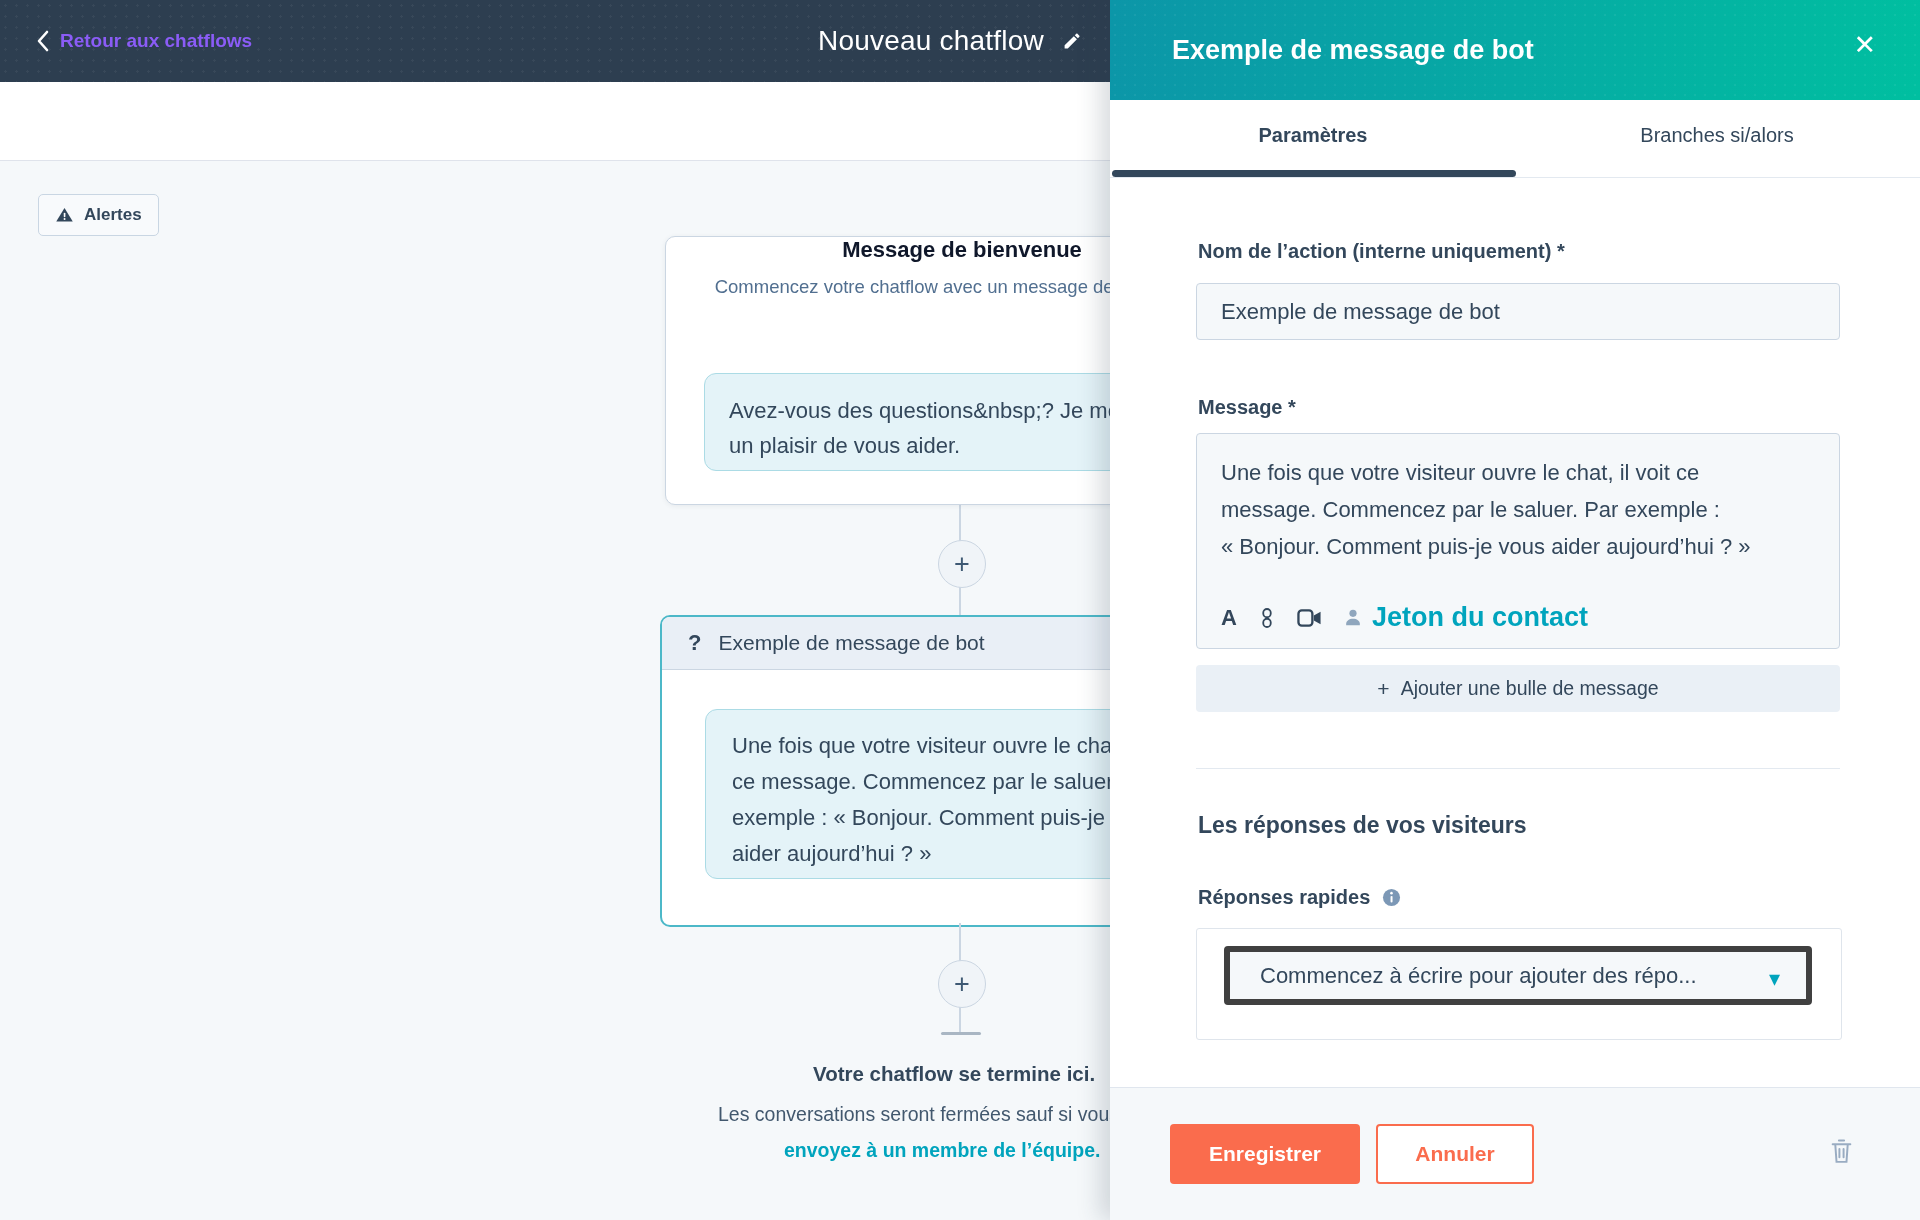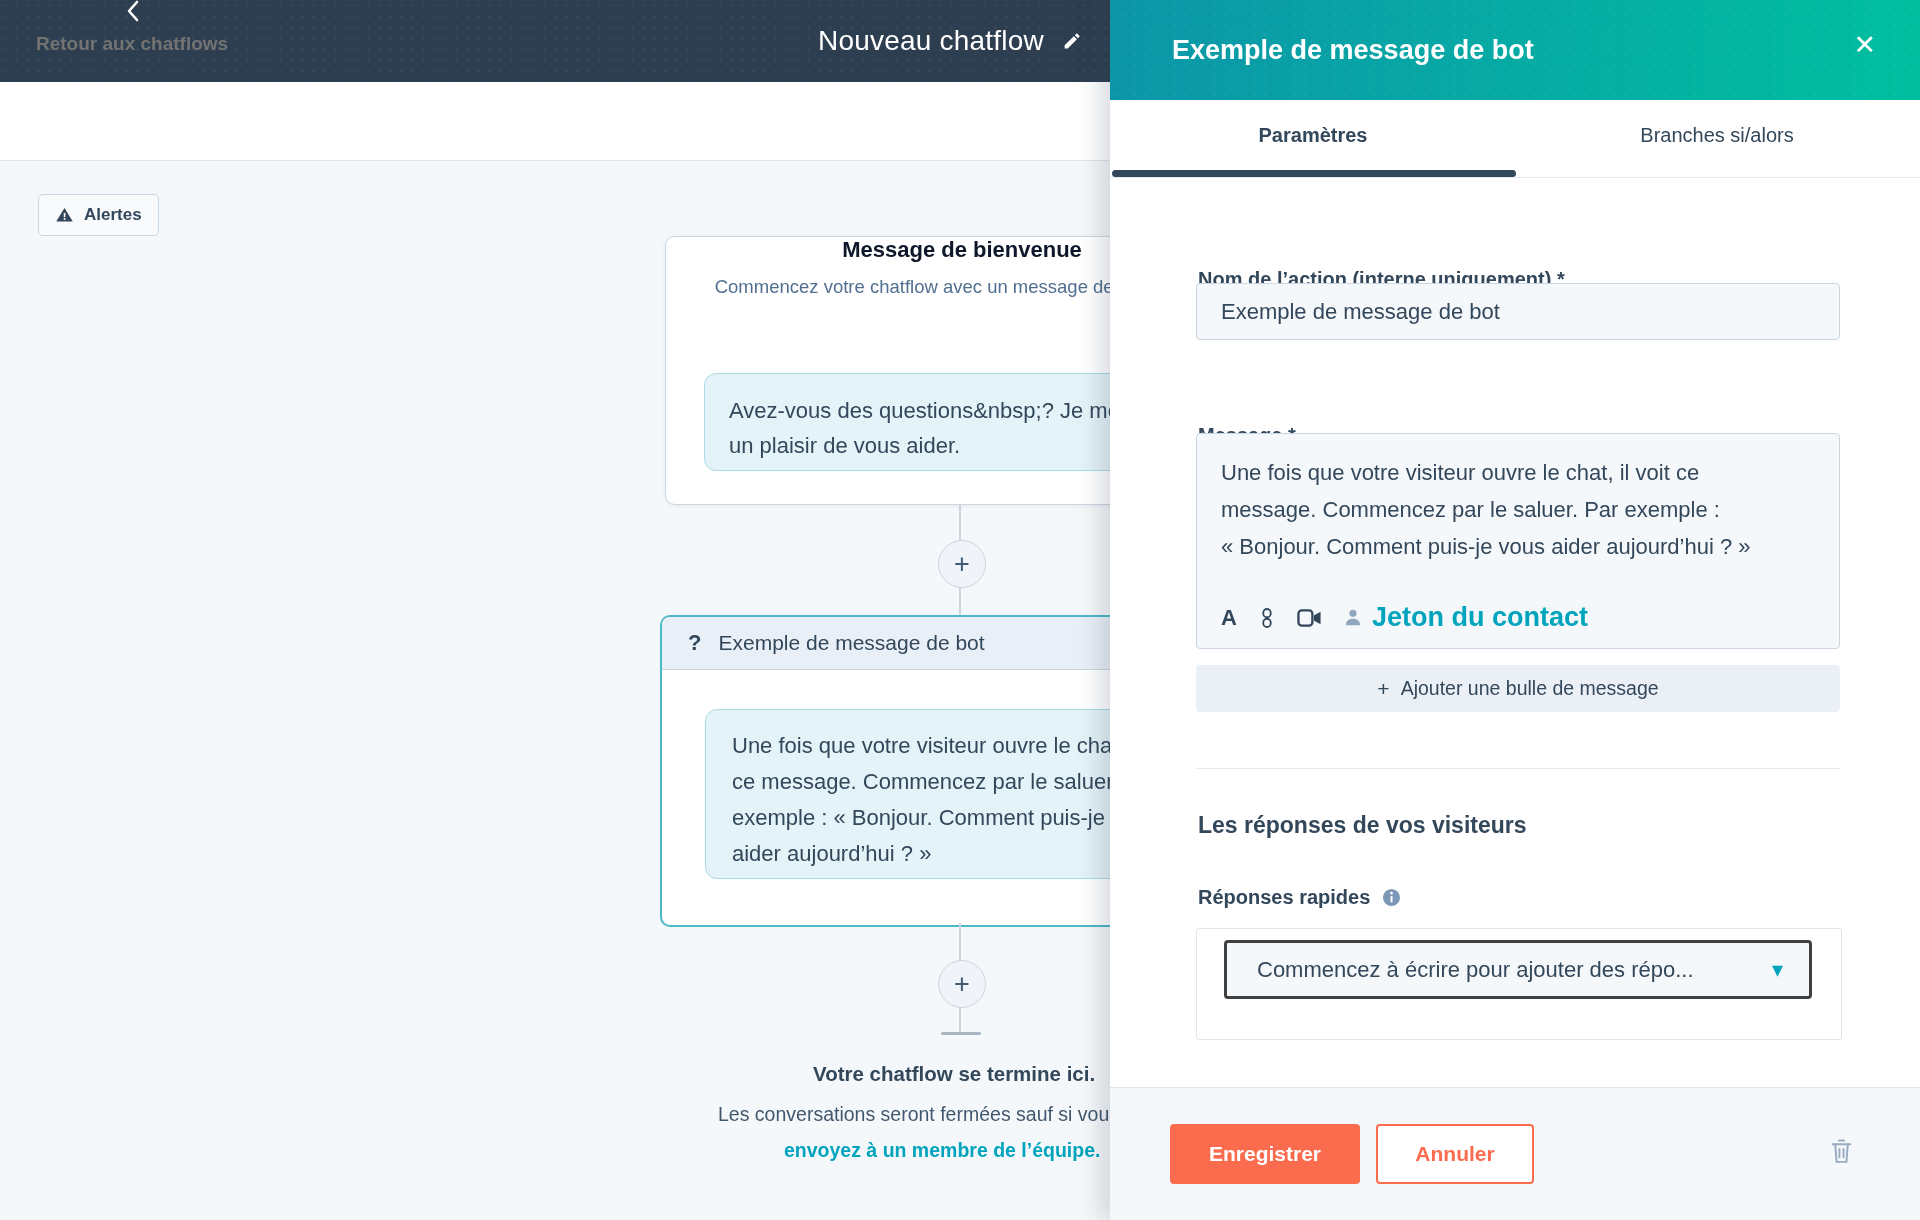--- a/index.html
+++ b/index.html
@@ -6,21 +6,21 @@
     font-family:"Liberation Sans",sans-serif;background:#f5f8fa;
     -webkit-font-smoothing:antialiased;color:#33475b;}
   .abs{position:absolute;}
   #stage{position:relative;width:1920px;height:1220px;overflow:hidden;}
 
   
   #topbar{left:0;top:0;width:1920px;height:82px;background:#2d3e50;z-index:3;
     background-image:radial-gradient(rgba(255,255,255,.05) 1px,transparent 1.4px);
     background-size:11px 11px;}
   #back-btn{left:36px;top:0;height:82px;display:flex;align-items:center;gap:11px;
-    color:#737373;cursor:pointer;flex-direction:column;}
+    color:#8b5cf6;cursor:pointer;}
   #back-btn .lbl{font-size:19px;font-weight:700;}
   #title-wrap{left:950px;top:0;height:82px;transform:translateX(-50%);
     display:flex;align-items:center;gap:18px;color:#fff;}
   #page-title{font-size:28px;font-weight:500;letter-spacing:.2px;}
 
   
   #tabbar{left:0;top:82px;width:1920px;height:78px;background:#fff;
     border-bottom:1px solid #dfe3eb;z-index:2;}
   .main-tab{top:108px;transform:translateX(-50%);font-size:20px;color:#33475b;cursor:pointer;}
   #tab-creer{left:741px;font-weight:700;}
@@ -71,21 +71,21 @@
     linear-gradient(96deg,#0c96a8 0%,#00bfa0 100%);background-size:10px 10px,100% 100%;}
   #panel-title{margin-left:62px;font-size:27px;font-weight:700;}
   #panel-close{position:absolute;right:44px;top:32px;font-size:27px;line-height:1;color:#fff;cursor:pointer;}
 
   #panel-tabs{left:0;top:100px;width:810px;height:77px;border-bottom:1px solid #e3e9f0;background:#fff;}
   .panel-tab{position:absolute;top:24px;transform:translateX(-50%);font-size:20px;color:#33475b;cursor:pointer;}
   #ptab-params{left:203px;font-weight:700;}
   #ptab-branches{left:607px;}
   #ptab-underline{position:absolute;left:2px;top:70px;width:404px;height:7px;background:#33475b;border-radius:4px;}
 
-  .form-label{font-size:20px;font-weight:700;color:#33475b;margin-top:28px;}
+  .form-label{font-size:20px;font-weight:700;color:#33475b;}
   #name-label{left:88px;top:240px;}
   #name-input{left:86px;top:283px;width:644px;height:57px;box-sizing:border-box;
     background:#f5f8fa;border:1px solid #cbd6e2;border-radius:4px;display:flex;
     align-items:center;padding-left:24px;font-size:22px;color:#33475b;cursor:text;}
   #message-label{left:88px;top:396px;}
   #message-box{left:86px;top:433px;width:644px;height:216px;box-sizing:border-box;
     background:#f5f8fa;border:1px solid #cbd6e2;border-radius:4px;cursor:text;overflow:hidden;}
   #message-text{position:absolute;left:24px;top:20px;font-size:22px;line-height:37px;
     color:#33475b;white-space:nowrap;}
   #msg-toolbar{position:absolute;left:24px;bottom:15px;display:flex;align-items:center;gap:21px;}
@@ -98,22 +98,22 @@
     display:flex;align-items:center;justify-content:center;gap:11px;cursor:pointer;}
   #add-bubble-btn .plus{font-size:21px;font-weight:500;color:#33475b;}
   #add-bubble-btn .lbl{font-size:19.5px;font-weight:500;color:#33475b;}
 
   #panel-divider{left:86px;top:768px;width:644px;height:1px;background:#e3e9f0;}
   #responses-heading{left:88px;top:812px;font-size:23px;font-weight:700;color:#33475b;}
   #quick-row{left:88px;top:886px;display:flex;align-items:center;gap:12px;}
   #quick-row .lbl{font-size:20px;font-weight:700;color:#33475b;}
 
   #outer-box{left:86px;top:928px;width:644px;height:110px;border:1px solid #dfe5ec;border-radius:3px;background:#fff;}
-  #dropdown{position:absolute;left:27px;top:11px;width:588px;height:59px;box-sizing:border-box;
-    background:#f5f8fa;border:3px solid #404040;border-radius:4px;display:flex;align-items:center;
+  #dropdown{position:absolute;left:27px;top:17px;width:588px;height:59px;box-sizing:border-box;
+    background:#f5f8fa;border:6px solid #404040;border-radius:4px;display:flex;align-items:center;
     padding-left:30px;font-size:22px;color:#33475b;cursor:pointer;}
   #dropdown .caret{position:absolute;right:26px;top:14px;font-size:22px;color:#00a4bd;}
 
   #panel-footer{left:0;top:1087px;width:810px;height:133px;background:#f5f8fa;border-top:1px solid #e0e6ee;}
   #save-btn{position:absolute;left:60px;top:36px;width:190px;height:60px;background:#fa6c4d;
     border-radius:4px;display:flex;align-items:center;justify-content:center;
     color:#fff;font-size:21px;font-weight:700;cursor:pointer;}
   #cancel-btn{position:absolute;left:266px;top:36px;width:158px;height:60px;background:#fff;
     border:2px solid #fa6c4d;box-sizing:border-box;border-radius:4px;display:flex;align-items:center;
     justify-content:center;color:#fa6c4d;font-size:21px;font-weight:700;cursor:pointer;}

